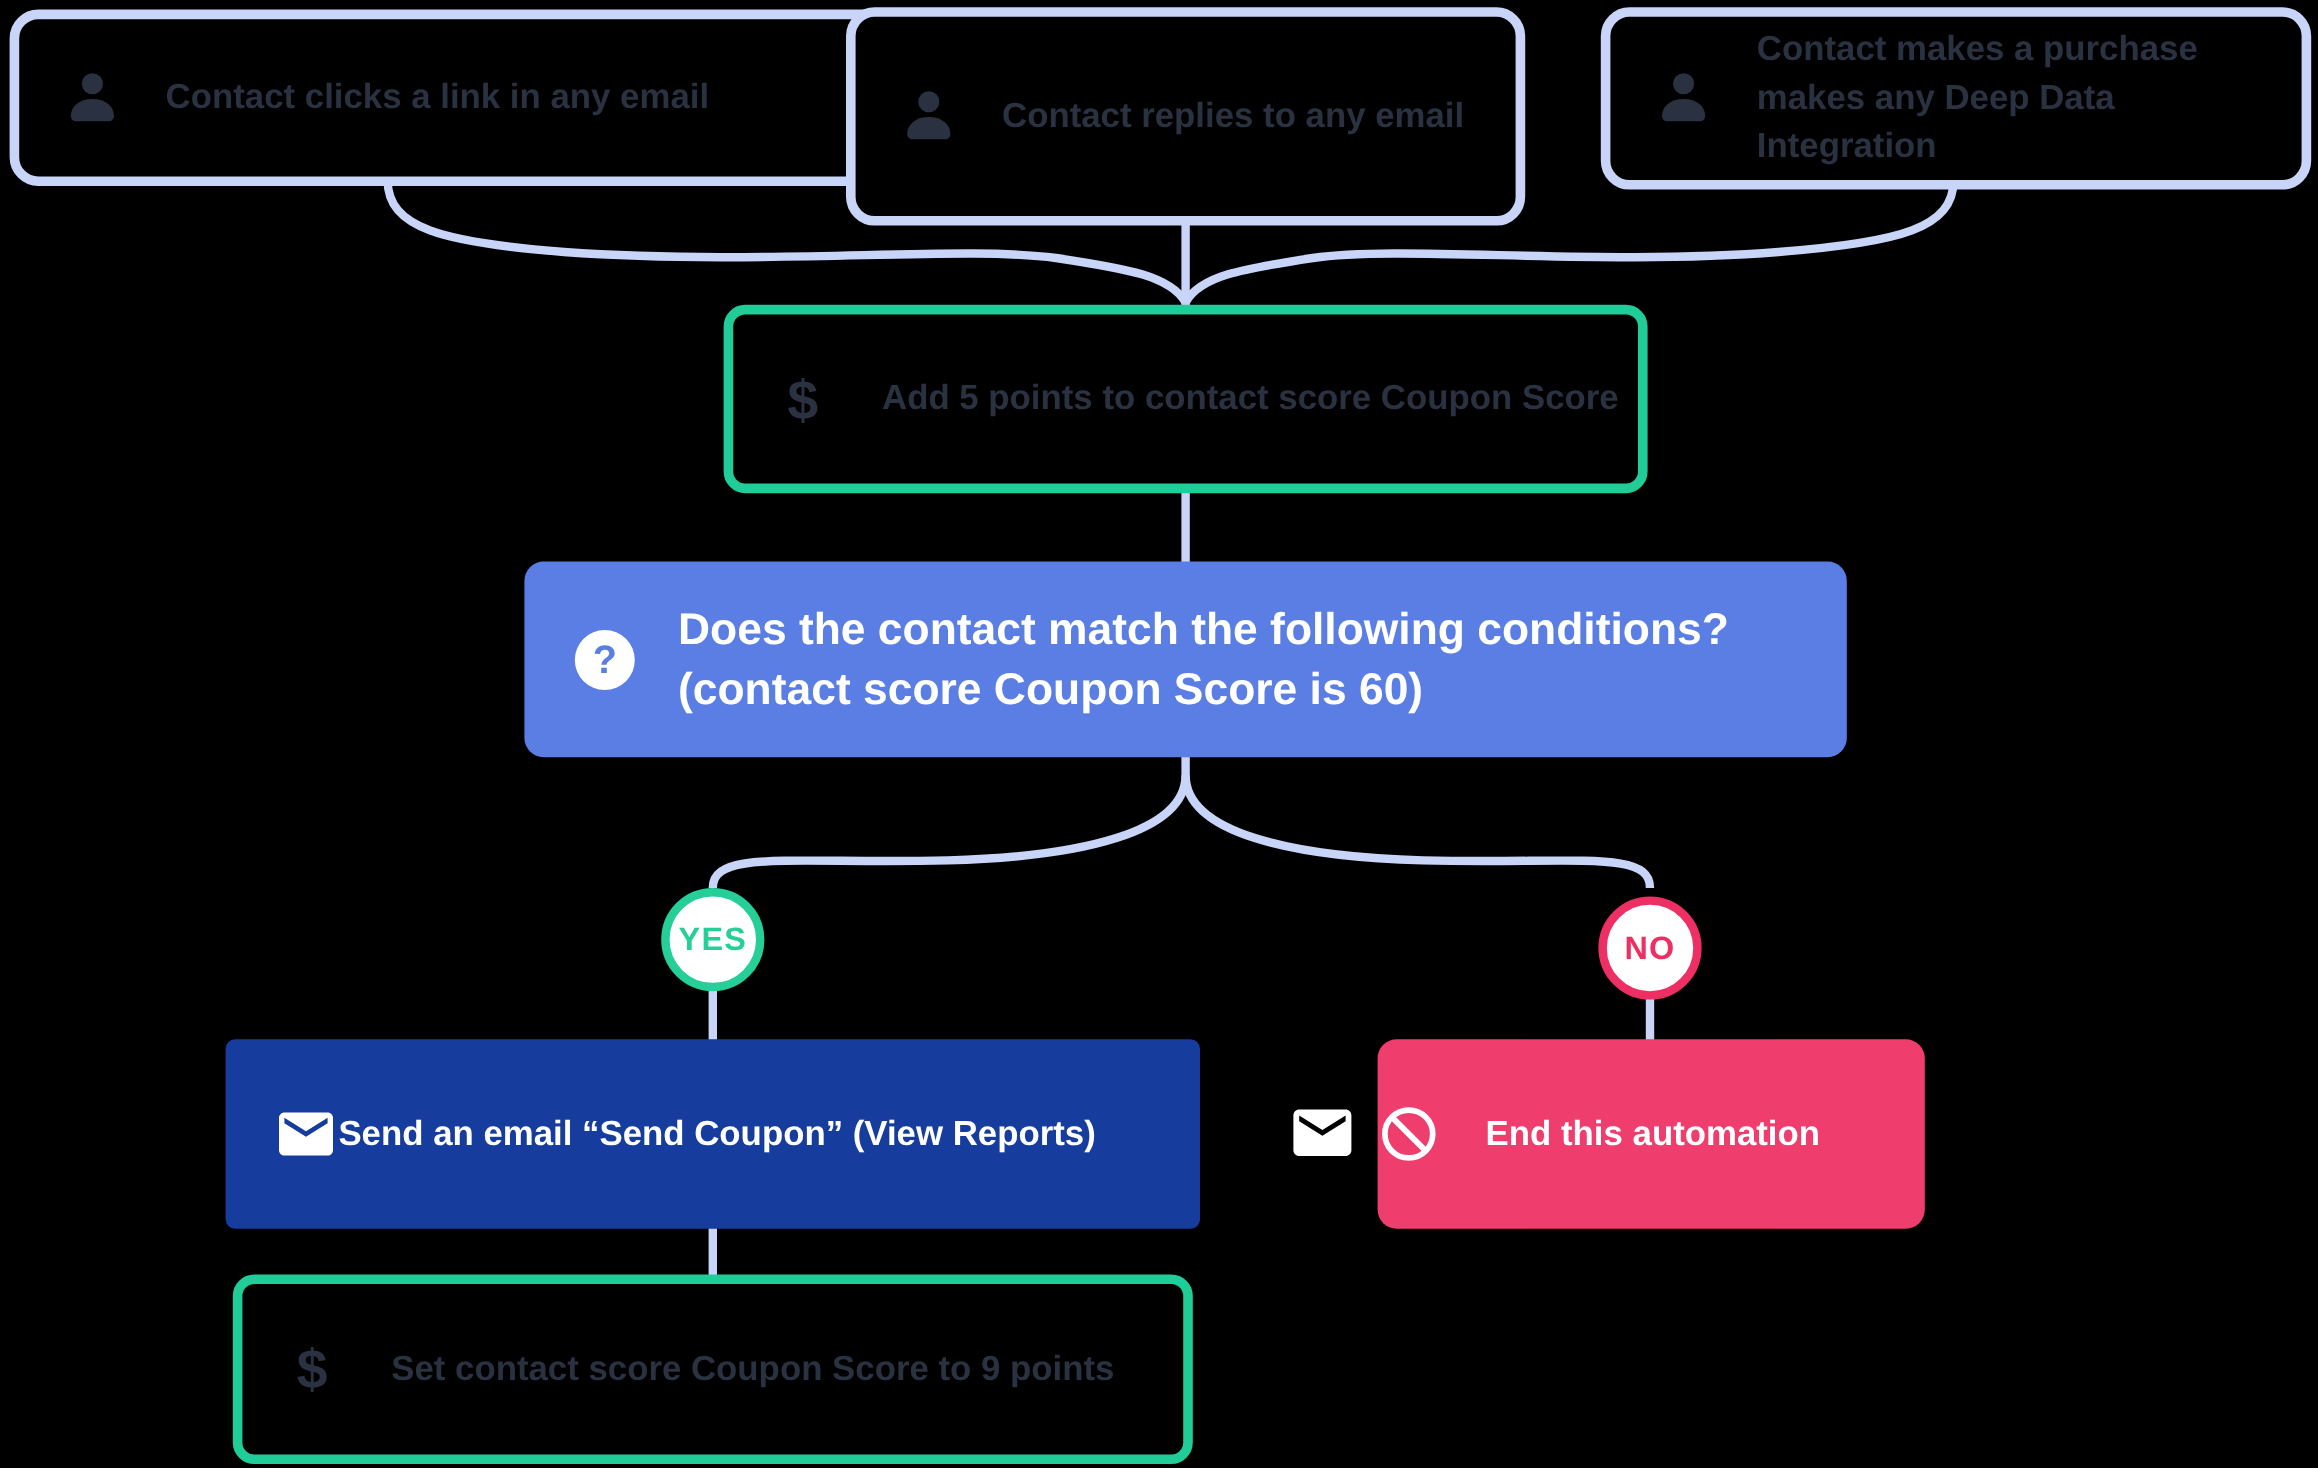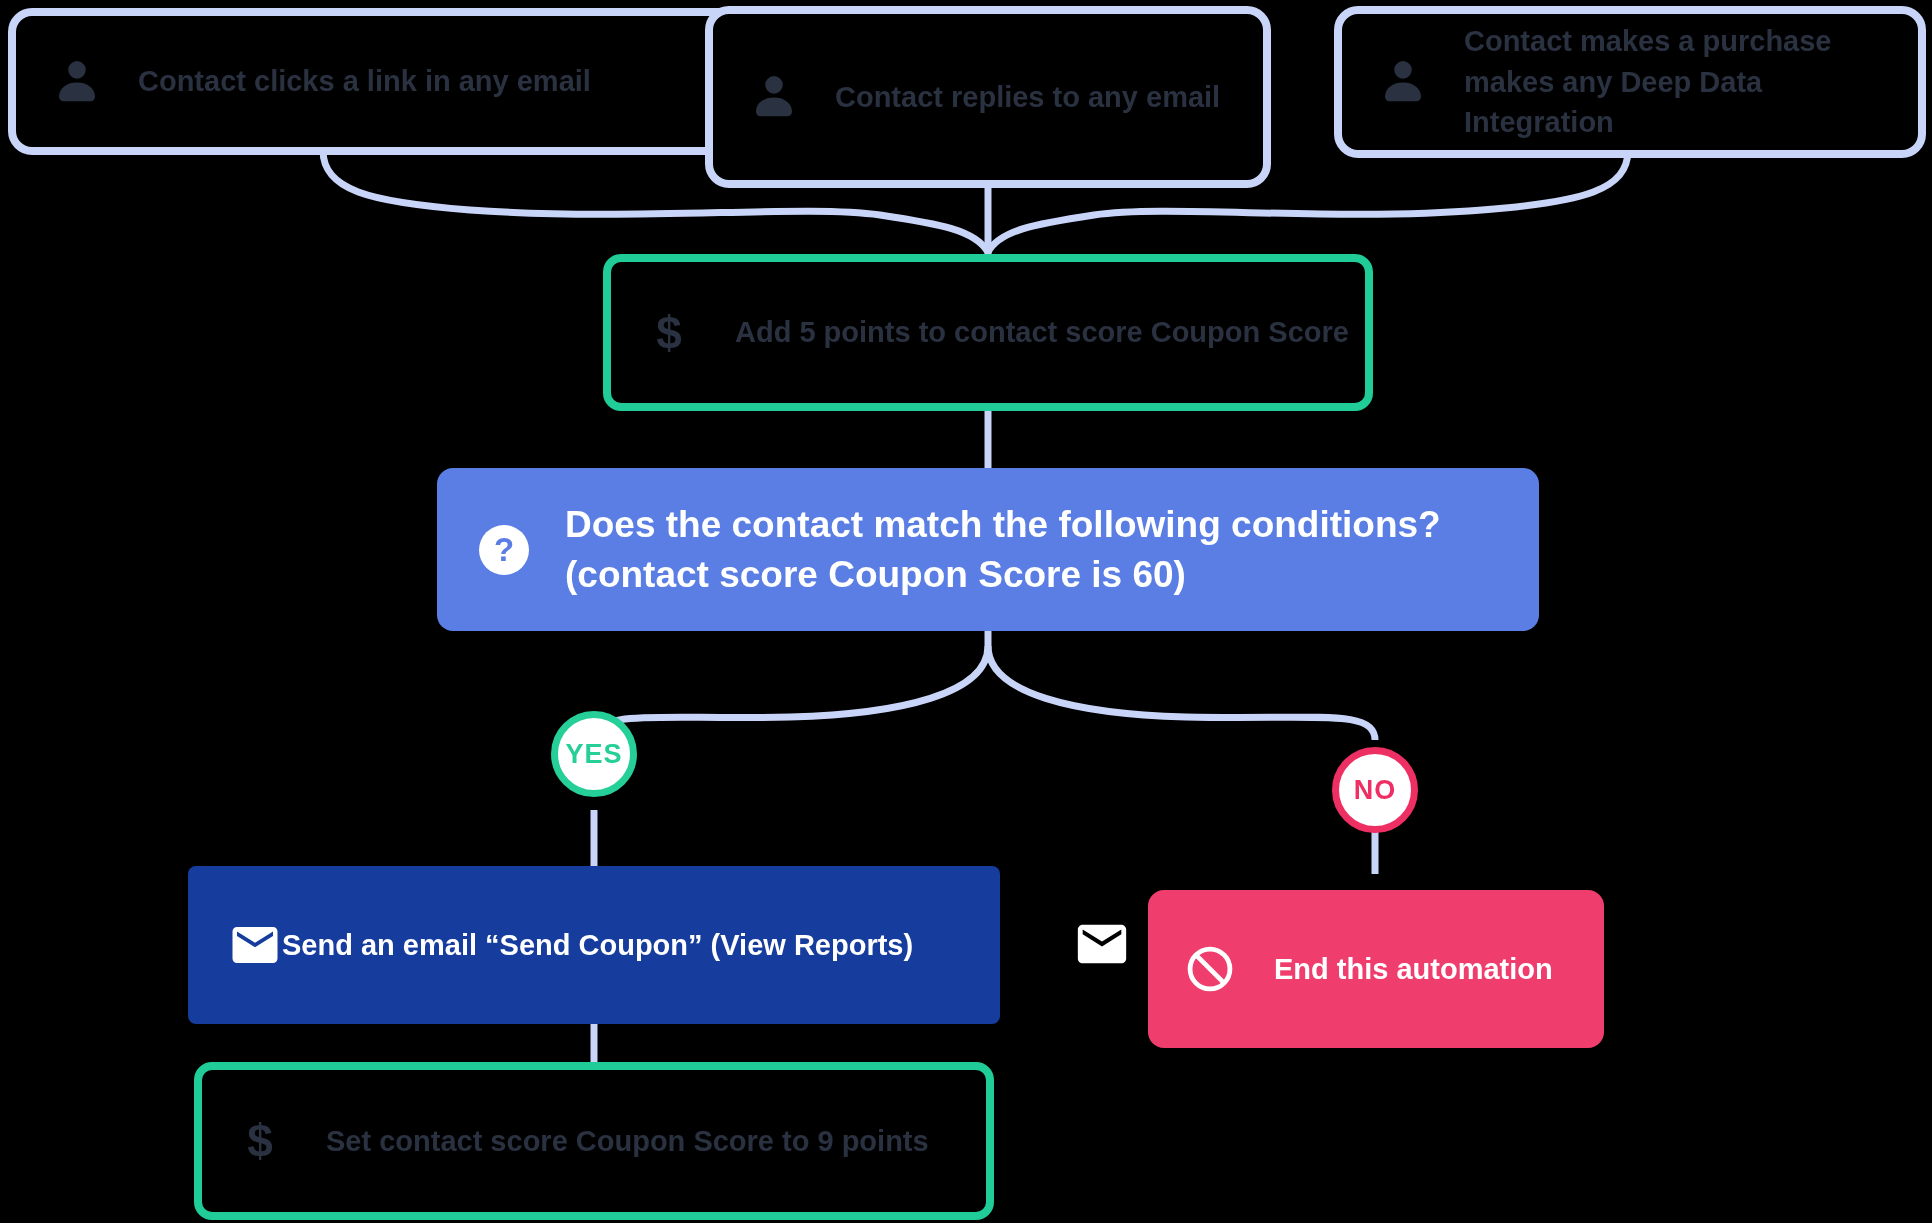--- a/index.html
+++ b/index.html
@@ -25,21 +25,21 @@
   svg.connectors path{fill:none;stroke:var(--connector);stroke-width:7;}
   .node{
     position:absolute;display:flex;align-items:center;box-sizing:border-box;
     font-weight:bold;font-size:29px;color:var(--white);
   }
   .outlined{background:var(--canvas-bg);border:8px solid;color:var(--dark-text);}
   .trigger{border-color:var(--trigger-border);border-radius:24px;padding-left:34px;gap:34px;}
   .green-box{border-color:var(--green);border-radius:18px;padding-left:36px;gap:44px;}
   .blue-box{background:var(--blue);border-radius:16px;padding-left:42px;gap:36px;}
   .navy-box{background:var(--navy);border-radius:8px;padding-left:40px;}
-  .pink-box{background:var(--pink);border-radius:16px;padding-left:36px;gap:38px;margin-top:24px;}
+  .pink-box{background:var(--pink);border-radius:16px;gap:38px;}
   .icon{flex:0 0 auto;display:flex;align-items:center;justify-content:center;}
   .icon svg{display:block;}
   .person-icon{width:54px;color:var(--dark-text);}
   .dollar{width:44px;font-size:46px;line-height:1;color:var(--dark-text);font-weight:bold;}
   .qmark{width:50px;height:50px;border-radius:50%;background:var(--white);color:var(--blue);
          font-size:33px;line-height:1;font-weight:bold;}
   .label{display:block;}
   .wrap-450{max-width:450px;line-height:1.4;}
   .cond-label{max-width:960px;font-size:37px;line-height:1.34;}
   .badge{
@@ -103,21 +103,21 @@
     <span class="label">Add 5 points to contact score Coupon Score</span>
   </div>
 
   <div class="node blue-box" style="left:437px;top:468px;width:1102px;height:163px;">
     <span class="icon qmark">
       <i style="font-style:normal;">?</i>
     </span>
     <span class="label cond-label">Does the contact match the following conditions? (contact score Coupon Score is 60)</span>
   </div>
 
-  <div class="badge yes" style="left:551px;top:711px;">
+  <div class="badge yes" style="left:551px;top:740px;">
     <span>YES</span>
   </div>
 
   <div class="badge no" style="left:1332px;top:747px;">
     <span>NO</span>
   </div>
 
   <div class="node navy-box" style="left:188px;top:866px;width:812px;height:158px;">
     <span class="icon">
       <svg width="54" height="54" viewBox="0 0 24 24" fill="currentColor">

